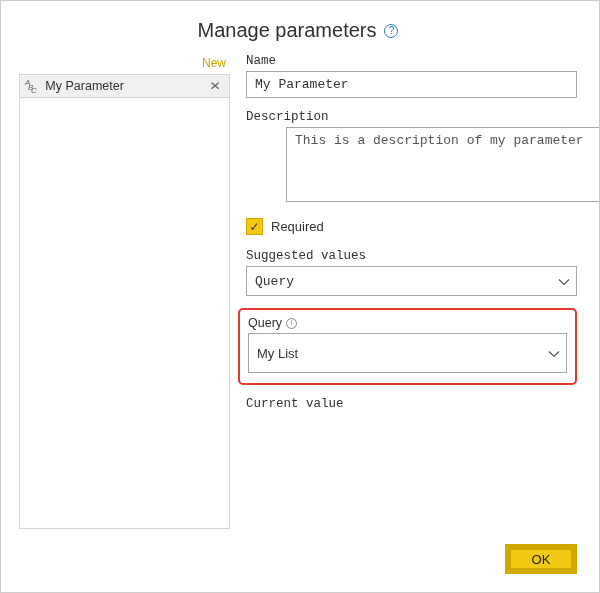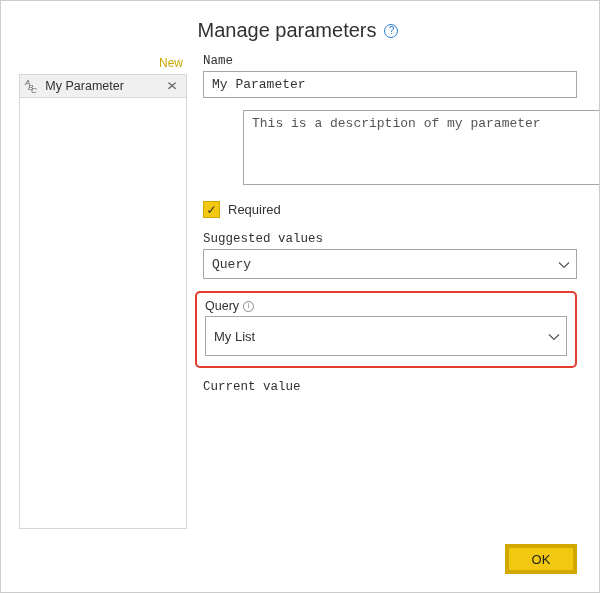--- a/index.html
+++ b/index.html
@@ -15,21 +15,21 @@
       color: #333;
     }
     .header { display: flex; align-items: center; margin-bottom: 12px; justify-content: center; }
     .header-title { font-size: 20px; font-weight: 400; color: #323130; margin-right: 8px; }
     .help-icon {
       width: 14px; height: 14px; border: 1.2px solid #2e7cd6; border-radius: 50%;
       display: inline-flex; align-items: center; justify-content: center;
       font-size: 10px; color: #2e7cd6; line-height: 1;
     }
     .content { display: flex; gap: 16px; }
-    .sidebar { width: 168px; }
+    .sidebar { width: 211px; }
     .new-link { text-align: right; color: #caa600; font-size: 12px; padding: 2px 4px 4px 0; }
     .param-list {
       border: 1px solid #d6d6d6; background: #fff; height: 455px;
     }
     .param-item {
       display: flex; align-items: center; padding: 4px 6px;
       background: #f0f0f0; border-bottom: 1px solid #d6d6d6;
     }
     .param-icon {
       font-size: 10px; color: #666; margin-right: 4px; font-style: italic;
@@ -76,21 +76,21 @@
       border: 2.5px solid #e33b2e; border-radius: 5px;
       padding: 6px 8px 10px 8px; margin: 2px 0 12px -8px;
     }
     .highlight-box .select { height: 40px; }
     .footer {
       position: absolute; right: 22px; bottom: 18px;
       display: flex; gap: 10px;
     }
     .btn {
       min-width: 72px; height: 30px; font-size: 13px;
-      border: 4px solid #7f1d1d; background: #fff; cursor: pointer;
+      border: 6px solid #7f1d1d; background: #fff; cursor: pointer;
       display: inline-flex; align-items: center; justify-content: center;
     }
     .btn-primary { background: #f2c811; border-color: #d0a800; color: #222; }
   </style>
 </head>
 <body>
 
 <div class="header">
   <span class="header-title">Manage parameters</span>
   <span class="help-icon">?</span>
@@ -109,20 +109,21 @@
   </div>
 
   <div class="form">
 
     <div class="field">
       <div class="field-label">Name</div>
       <input type="text" value="My Parameter" style="">
     </div>
 
     <div class="field">
+      <div class="field-label">Description</div>
       <textarea style="">This is a description of my parameter</textarea>
     </div>
 
     <div class="checkbox-row">
       <span class="checkbox">
           <span class="checkmark">✓</span>
         </span>
       <span>Required</span>
     </div>
 

